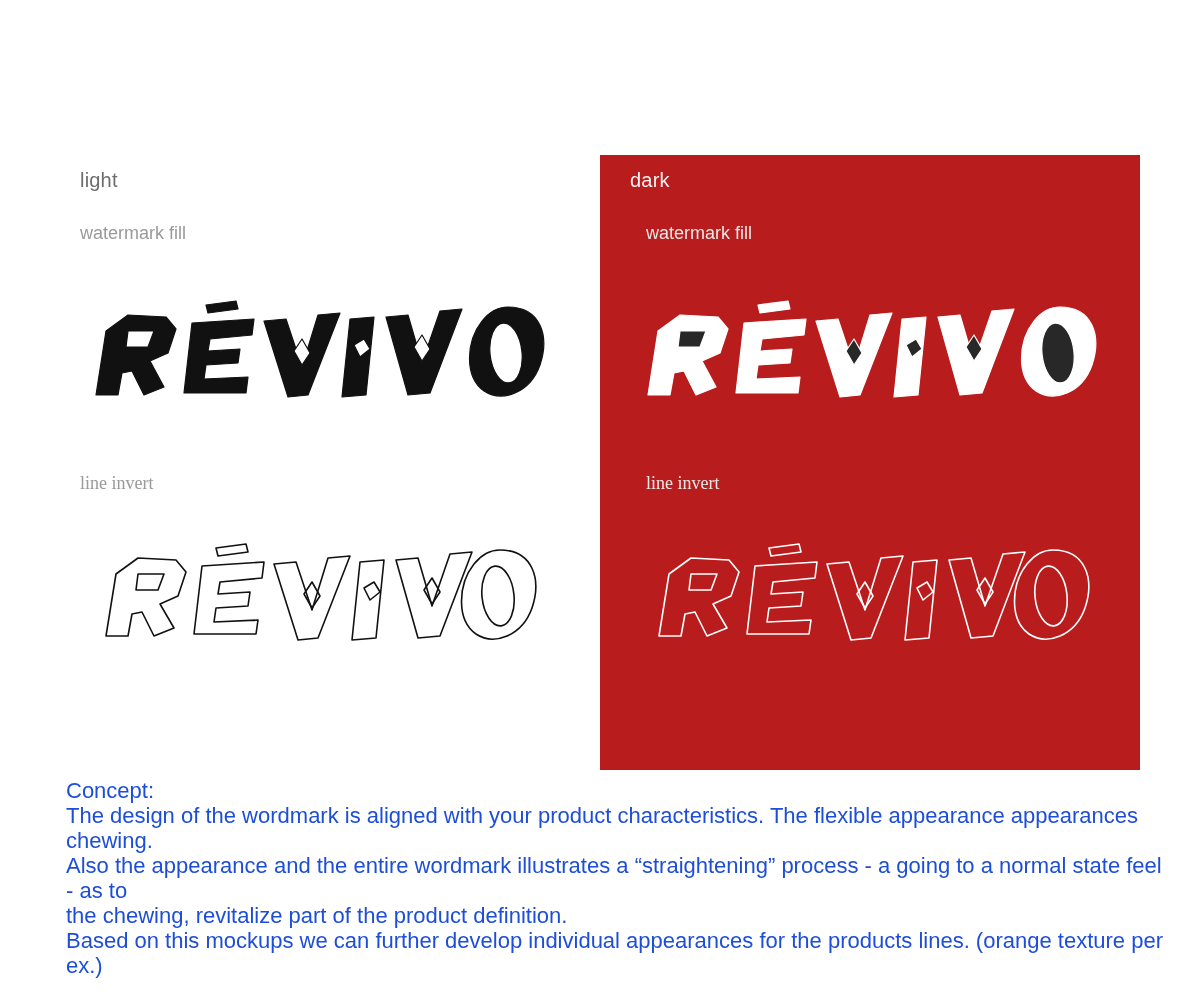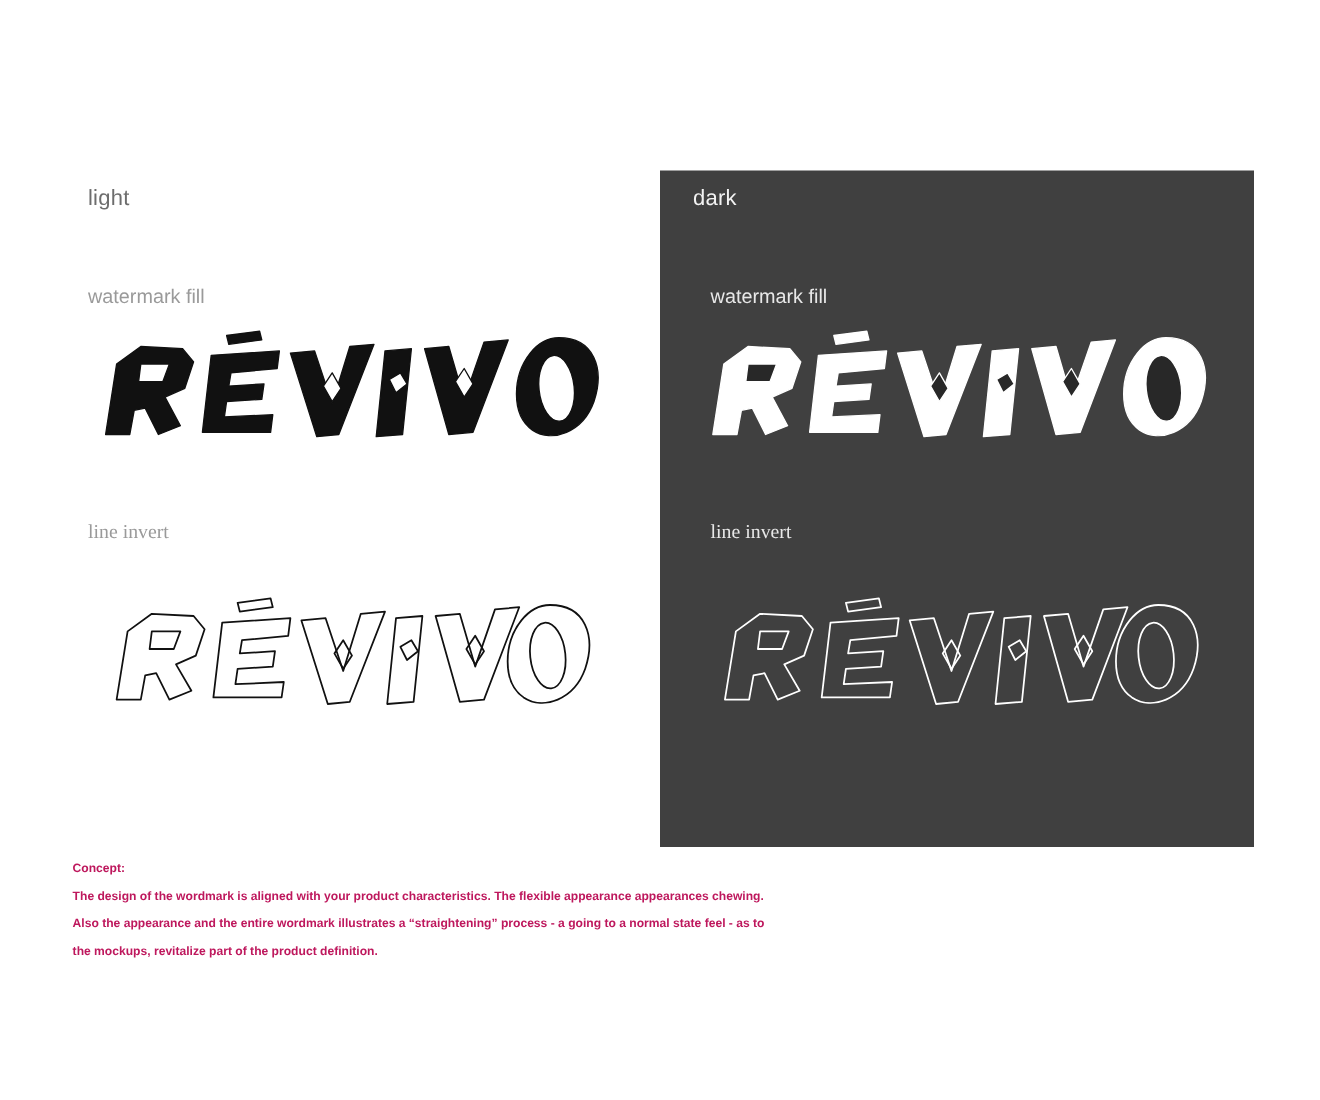--- a/index.html
+++ b/index.html
@@ -24,21 +24,21 @@
     box-sizing: border-box;
   }
   .panel-light {
     left: 0px;
     width: 672px;
     background: #ffffff;
   }
   .panel-dark {
     left: 600px;
     width: 540px;
-    background: #404040;
+    background: #b91c1c;
   }
 
   .panel-label {
     position: absolute;
     font-size: 20px;
     letter-spacing: 0.2px;
     font-weight: 400;
   }
   .panel-light .panel-label {
     left: 80px;
@@ -57,44 +57,43 @@
     font-weight: 400;
   }
   .panel-light .section-label {
     left: 80px;
     color: #9a9a9a;
   }
   .panel-dark .section-label {
     left: 46px;
     color: #e8e8e8;
   }
-  .label-watermark { top: 68px; margin-top: 36px; }
+  .label-watermark { top: 68px; }
   .label-lineinvert { top: 318px; font-family: Liberation Serif, serif; }
 
   
   .wordmark {
     position: absolute;
   }
   .wm-light-fill   { left: 88px;  top: 140px; }
   .wm-light-line   { left: 100px; top: 385px; }
   .wm-dark-fill    { left: 40px;  top: 140px; }
   .wm-dark-line    { left: 38px;  top: 385px; }
 
   .wordmark svg { display: block; }
 
   
   .concept {
     position: absolute;
     left: 66px;
     top: 778px;
     width: 1100px;
-    font-size: 11px;
+    font-size: 22px;
     line-height: 25px;
-    color: #be185d;
-    font-weight: bold;
+    color: #1d4ed8;
   }
   .concept-line { white-space: pre-wrap; }
 </style>
 </head>
 <body>
 
 <div class="panel panel-light">
 
   <div class="panel-label">light</div>
 
@@ -191,14 +190,15 @@
         <ellipse cx="398" cy="56" rx="16" ry="30" transform="rotate(-6 398 56)"></ellipse>
       </g>
     </svg>
   </div>
 </div>
 
 <div class="concept">
   <div class="concept-line">Concept:</div>
   <div class="concept-line">The design of the wordmark is aligned with your product characteristics. The flexible appearance appearances chewing.</div>
   <div class="concept-line">Also the appearance and the entire wordmark illustrates a “straightening” process - a going to a normal state feel - as to</div>
-  <div class="concept-line">the mockups, revitalize part of the product definition.</div>
+  <div class="concept-line">the chewing, revitalize part of the product definition.</div>
+  <div class="concept-line">Based on this mockups we can further develop individual appearances for the products lines. (orange texture per ex.)</div>
 </div>
 
 </body></html>

